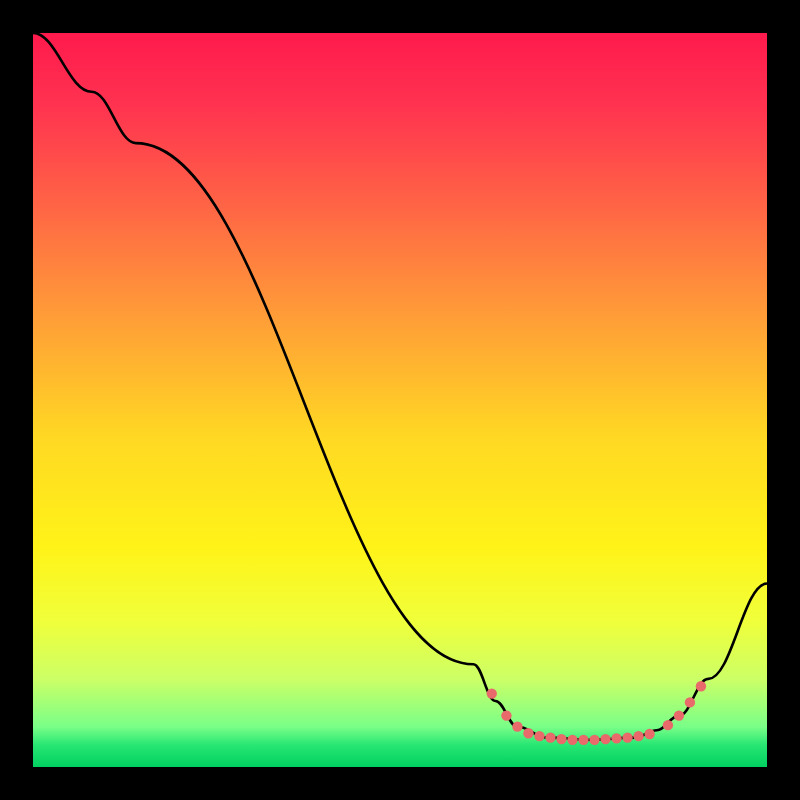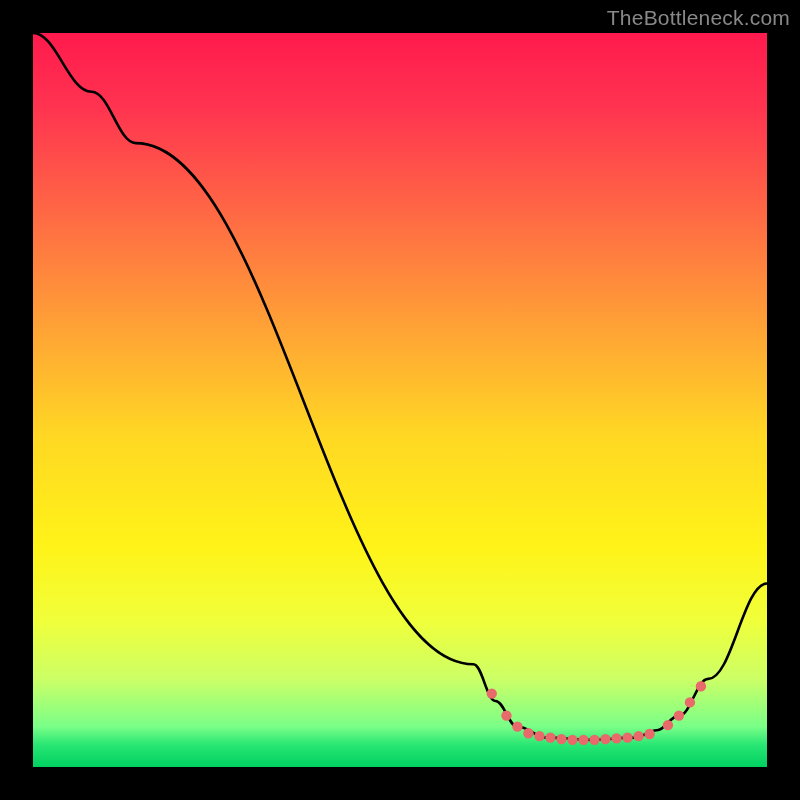--- a/index.html
+++ b/index.html
@@ -31,21 +31,20 @@
   .plot-area svg {
     display: block;
     width: 734px;
     height: 734px;
   }
 </style>
 </head>
 <body>
 
 <div class="frame">
-  <div class="watermark">TheBottleneck.com</div>
   <div class="plot-area">
     <svg id="plot-svg" viewBox="0 0 734 734">
         <defs>
           <linearGradient id="bg-grad" x1="0" y1="0" x2="0" y2="1">
             <stop offset="0%" stop-color="#ff1a4d"></stop>
             <stop offset="10%" stop-color="#ff3350"></stop>
             <stop offset="25%" stop-color="#ff6a44"></stop>
             <stop offset="40%" stop-color="#ffa236"></stop>
             <stop offset="55.00000000000001%" stop-color="#ffd823"></stop>
             <stop offset="70%" stop-color="#fff318"></stop>

